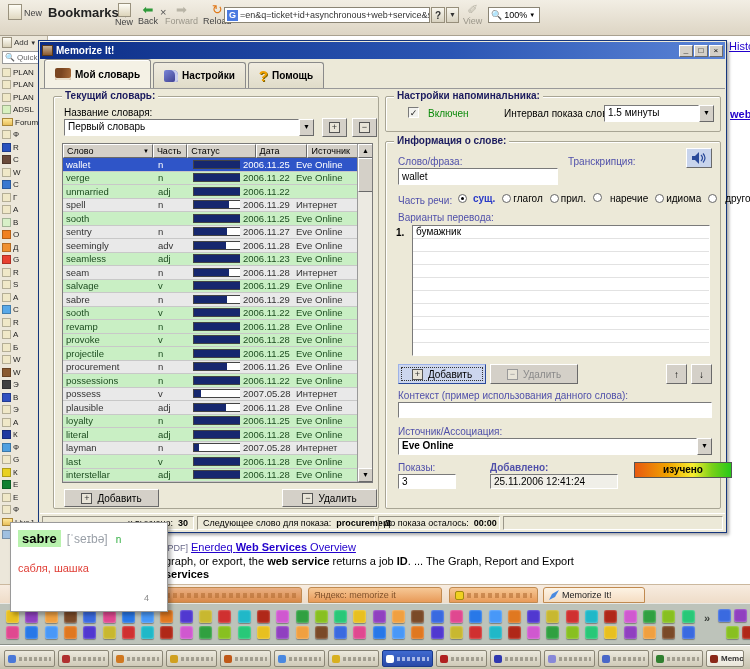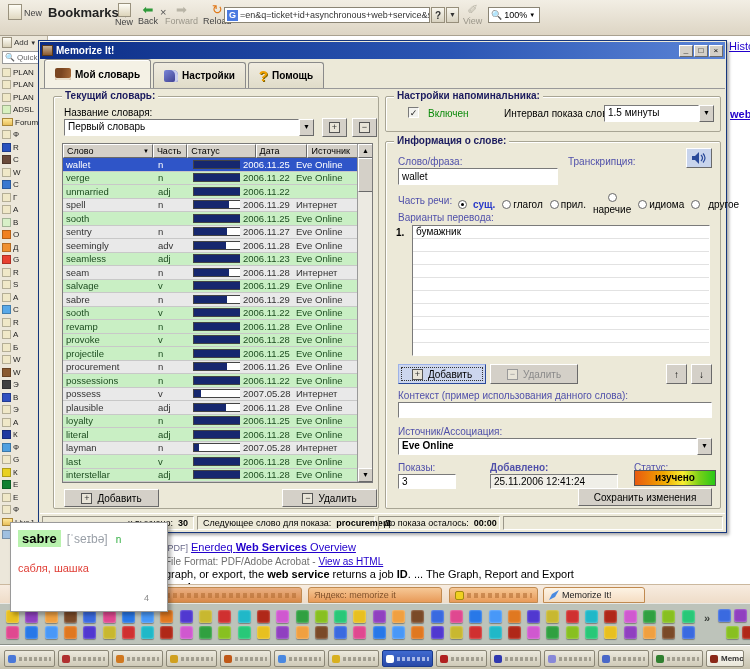--- a/index.html
+++ b/index.html
@@ -181,21 +181,20 @@
 
 <div class="abs" id="page-bg">
   <a class="plink abs" style="left:681px;top:4px;font-size:11px">Histor</a>
   <a class="plink abs" style="left:682px;top:72px;font-weight:bold;font-size:11px">web</a>
 </div>
 
 <div class="abs" id="result">
   <div>
     <span class="tag">[PDF]</span><a class="plink" id="res-title"><span>Enerdeq </span><b>Web Services</b><span> Overview</span></a>
   </div>
-  <div class="meta"><span>File Format: PDF/Adobe Acrobat - </span><a class="plink" style="color:#2200cc">View as HTML</a></div>
   <div id="res-snippet"><span>graph, or export, the </span><b>web service</b><span> returns a job </span><b>ID</b><span>. ... The Graph, Report and Export </span><b>services</b></div>
 </div>
 
 <div class="abs" id="sidebar">
   <div class="sb-row">
     <div style="width:10px;height:11px;background:linear-gradient(#fefdf6,#d8d0b8);border:1px solid #9a927e"></div>
     <span>Add</span>
       <span style="font-size:6px">▼</span>
   </div>
   <div id="quick">
@@ -725,21 +724,21 @@
           <span style="color: rgb(42, 58, 200); font-weight: bold;">сущ.</span>
         </span>
         <span style="display: flex; align-items: center; gap: 2px; white-space: nowrap;">
           <span class="radio"></span>
           <span>глагол</span>
         </span>
         <span style="display: flex; align-items: center; gap: 2px; white-space: nowrap;">
           <span class="radio"></span>
           <span>прил.</span>
         </span>
-        <span style="display: flex; align-items: center; gap: 2px; white-space: nowrap; flex-direction: column;">
+        <span style="display: flex; align-items: flex-start; gap: 8px; white-space: nowrap;">
           <span class="radio"></span>
           <span>наречие</span>
         </span>
         <span style="display: flex; align-items: center; gap: 2px; white-space: nowrap;">
           <span class="radio"></span>
           <span>идиома</span>
         </span>
         <span style="display: flex; align-items: center; gap: 8px; white-space: nowrap;">
           <span class="radio"></span>
           <span>другое</span>
@@ -770,23 +769,22 @@
     <div class="abs combo" style="left:12px;top:296px;width:314px;height:17px">
       <span class="cfield" style="font-weight:bold">Eve Online</span>
         <span class="cbtn">▼</span>
     </div>
 
     <span class="abs flabel" style="left:12px;top:320px">Показы:</span>
     <input class="abs field" style="left: 12px; top: 332px; width: 58px; height: 15px;" value="3">
     <span class="abs flabel" style="left:104px;top:320px;font-weight:bold">Добавлено:</span>
     <input class="abs field" style="left: 104px; top: 332px; width: 128px; height: 15px; background: rgb(240, 239, 232);" value="25.11.2006 12:41:24">
     <span class="abs flabel" style="left:248px;top:320px">Статус:</span>
-    <div class="abs" id="grad-status" style="left:248px;top:328px;width:82px;height:16px">изучено</div>
-
-    <div class="abs pbtn" style="left:192px;top:344px;width:134px;height:18px;top:346px">Сохранить изменения</div>
+    <div class="abs" id="grad-status" style="left:248px;top:320px;width:98px;height:16px">изучено</div>
+
   </div>
 
   <div class="abs" id="statusbar">
     <div class="sseg" style="width:152px;justify-content:flex-end">
       <span>х выучено:</span>
         <b>30</b>
     </div>
     <div class="sseg" style="width:178px">
       <span>Следующее слово для показа:</span>
         <b>procurement</b>

